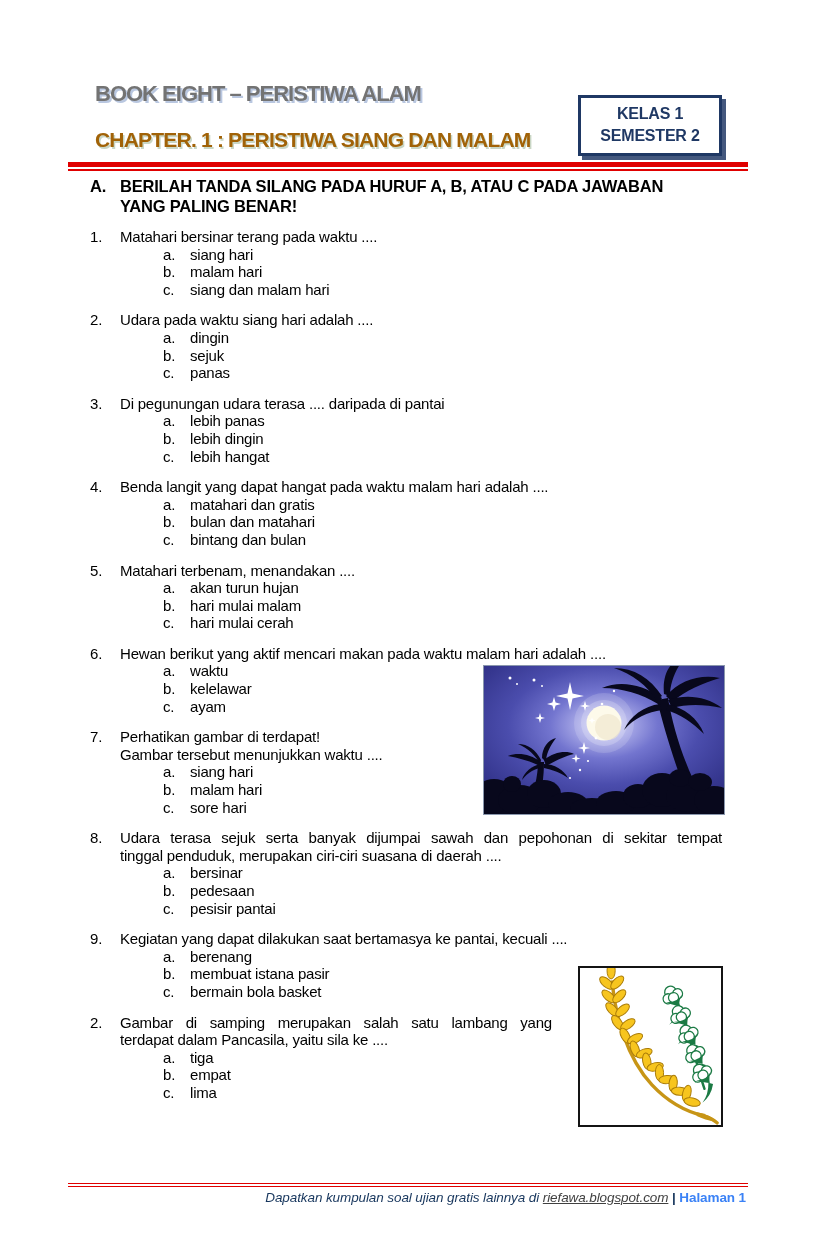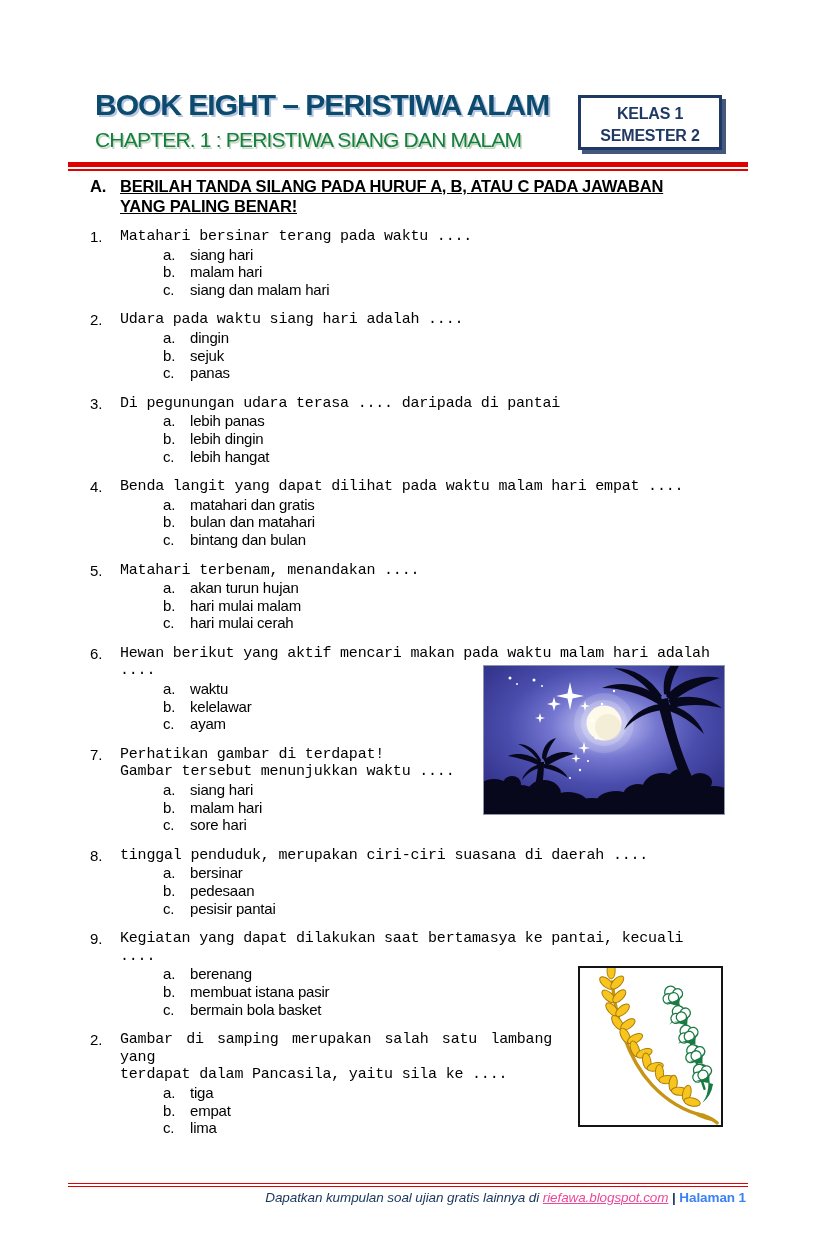--- a/index.html
+++ b/index.html
@@ -1,61 +1,61 @@
 <!DOCTYPE html>
 <html><head>
 <meta charset="utf-8">
 <style>
   html,body{margin:0;padding:0;}
   body{width:816px;height:1248px;background:#ffffff;position:relative;overflow:hidden;
        font-family:"Liberation Sans",sans-serif;color:#000;}
   .page{position:absolute;inset:0;background:#fff;}
 
   
-  .title{position:absolute;left:95px;top:88px;font-size:30px;font-weight:bold;color:#0c4a6e;
+  .title{position:absolute;left:95px;top:81px;font-size:22px;font-weight:bold;color:#737373;
          letter-spacing:-1px;text-shadow:2px 2px 0 #b9c7e0;white-space:nowrap;}
-  .chapter{position:absolute;left:95px;top:128px;font-size:21px;font-weight:normal;color:#15803d;
+  .chapter{position:absolute;left:95px;top:128px;font-size:21px;font-weight:bold;color:#a16207;
            letter-spacing:-0.8px;text-shadow:1.5px 1.5px 0 #c9d6c5;white-space:nowrap;}
   .badge{position:absolute;left:578px;top:95px;width:138px;border:3px solid #1F3864;background:#fff;
-         box-shadow:4px 4px 0 #44587e;text-align:center;padding:5px 0 1px;}
+         box-shadow:4px 4px 0 #44587e;text-align:center;padding:5px 0 7px;}
   .badge-line{font-size:16px;font-weight:bold;color:#1F3864;line-height:1.35;letter-spacing:-0.2px;}
   .hdr-divider{position:absolute;left:68px;top:162px;width:680px;height:2px;background:#fff;
                border-top:5px solid #E00000;border-bottom:2px solid #E00000;}
 
   
   .content{position:absolute;left:90px;top:176px;width:632px;font-size:15px;letter-spacing:-0.2px;}
   .section-heading{display:flex;margin-bottom:12px;font-weight:bold;font-size:16.5px;letter-spacing:-0.2px;}
   .section-label{width:30px;flex:none;line-height:20px;}
   .section-lines{line-height:20px;}
-  .section-lines .u{text-decoration:underline;}
+  .section-lines .u{}
   .question{display:flex;margin-bottom:13px;}
   .q-num{width:30px;flex:none;line-height:17.6px;}
   .q-body{flex:1;line-height:17.6px;}
-  .q-line{line-height:17.6px;font-family:Liberation Mono, monospace;}
+  .q-line{line-height:17.6px;}
   .q-line.justify{text-align:justify;text-align-last:justify;}
   .q-line.narrow{width:432px;}
   .options{margin:0 0 0 43px;padding:0;list-style:none;}
   .option{display:flex;line-height:17.6px;}
   .opt-letter{width:27px;flex:none;}
 
   
   .night{position:absolute;left:483px;top:665px;width:240px;height:148px;border:1px solid #8a97ad;
          box-sizing:content-box;}
   .night svg{display:block;width:100%;height:100%;}
   .sila{position:absolute;left:578px;top:966px;width:145px;height:161px;border:2px solid #141414;
         background:#fff;box-sizing:border-box;}
   .sila svg{display:block;width:100%;height:100%;}
 
   
   .ftr-divider{position:absolute;left:68px;top:1183px;width:680px;height:2px;background:#fff;
                border-top:1.5px solid #E00000;border-bottom:1.5px solid #E00000;}
   .footer{position:absolute;left:68px;top:1190px;width:678px;text-align:right;font-size:13.5px;
           letter-spacing:-0.1px;}
   .f-pre{font-style:italic;color:#17365D;}
-  .f-link{font-style:italic;color:#ec4899;text-decoration:underline;cursor:pointer;}
+  .f-link{font-style:italic;color:#404040;text-decoration:underline;cursor:pointer;}
   .f-sep{color:#17365D;font-weight:bold;}
   .f-page{color:#3b82f6;font-weight:bold;}
 </style>
 </head>
 <body>
 
 <div class="page">
 
   <div class="title">BOOK EIGHT – PERISTIWA ALAM</div>
   <div class="chapter">CHAPTER. 1 : PERISTIWA SIANG DAN MALAM</div>
@@ -134,21 +134,21 @@
               <span class="opt-letter">c.</span>
               <span>lebih hangat</span>
             </li>
         </ul>
       </div>
     </div>
 
     <div class="question">
       <span class="q-num">4.</span>
       <div class="q-body">
-        <div class="q-line">Benda langit yang dapat dilihat pada waktu malam hari empat ....</div>
+        <div class="q-line">Benda langit yang dapat hangat pada waktu malam hari adalah ....</div>
         <ul class="options">
           <li class="option">
               <span class="opt-letter">a.</span>
               <span>matahari dan gratis</span>
             </li>
           <li class="option">
               <span class="opt-letter">b.</span>
               <span>bulan dan matahari</span>
             </li>
           <li class="option">
@@ -219,20 +219,21 @@
               <span class="opt-letter">c.</span>
               <span>sore hari</span>
             </li>
         </ul>
       </div>
     </div>
 
     <div class="question">
       <span class="q-num">8.</span>
       <div class="q-body">
+        <div class="q-line justify">Udara terasa sejuk serta banyak dijumpai sawah dan pepohonan di sekitar tempat</div>
         <div class="q-line">tinggal penduduk, merupakan ciri-ciri suasana di daerah ....</div>
         <ul class="options">
           <li class="option">
               <span class="opt-letter">a.</span>
               <span>bersinar</span>
             </li>
           <li class="option">
               <span class="opt-letter">b.</span>
               <span>pedesaan</span>
             </li>

